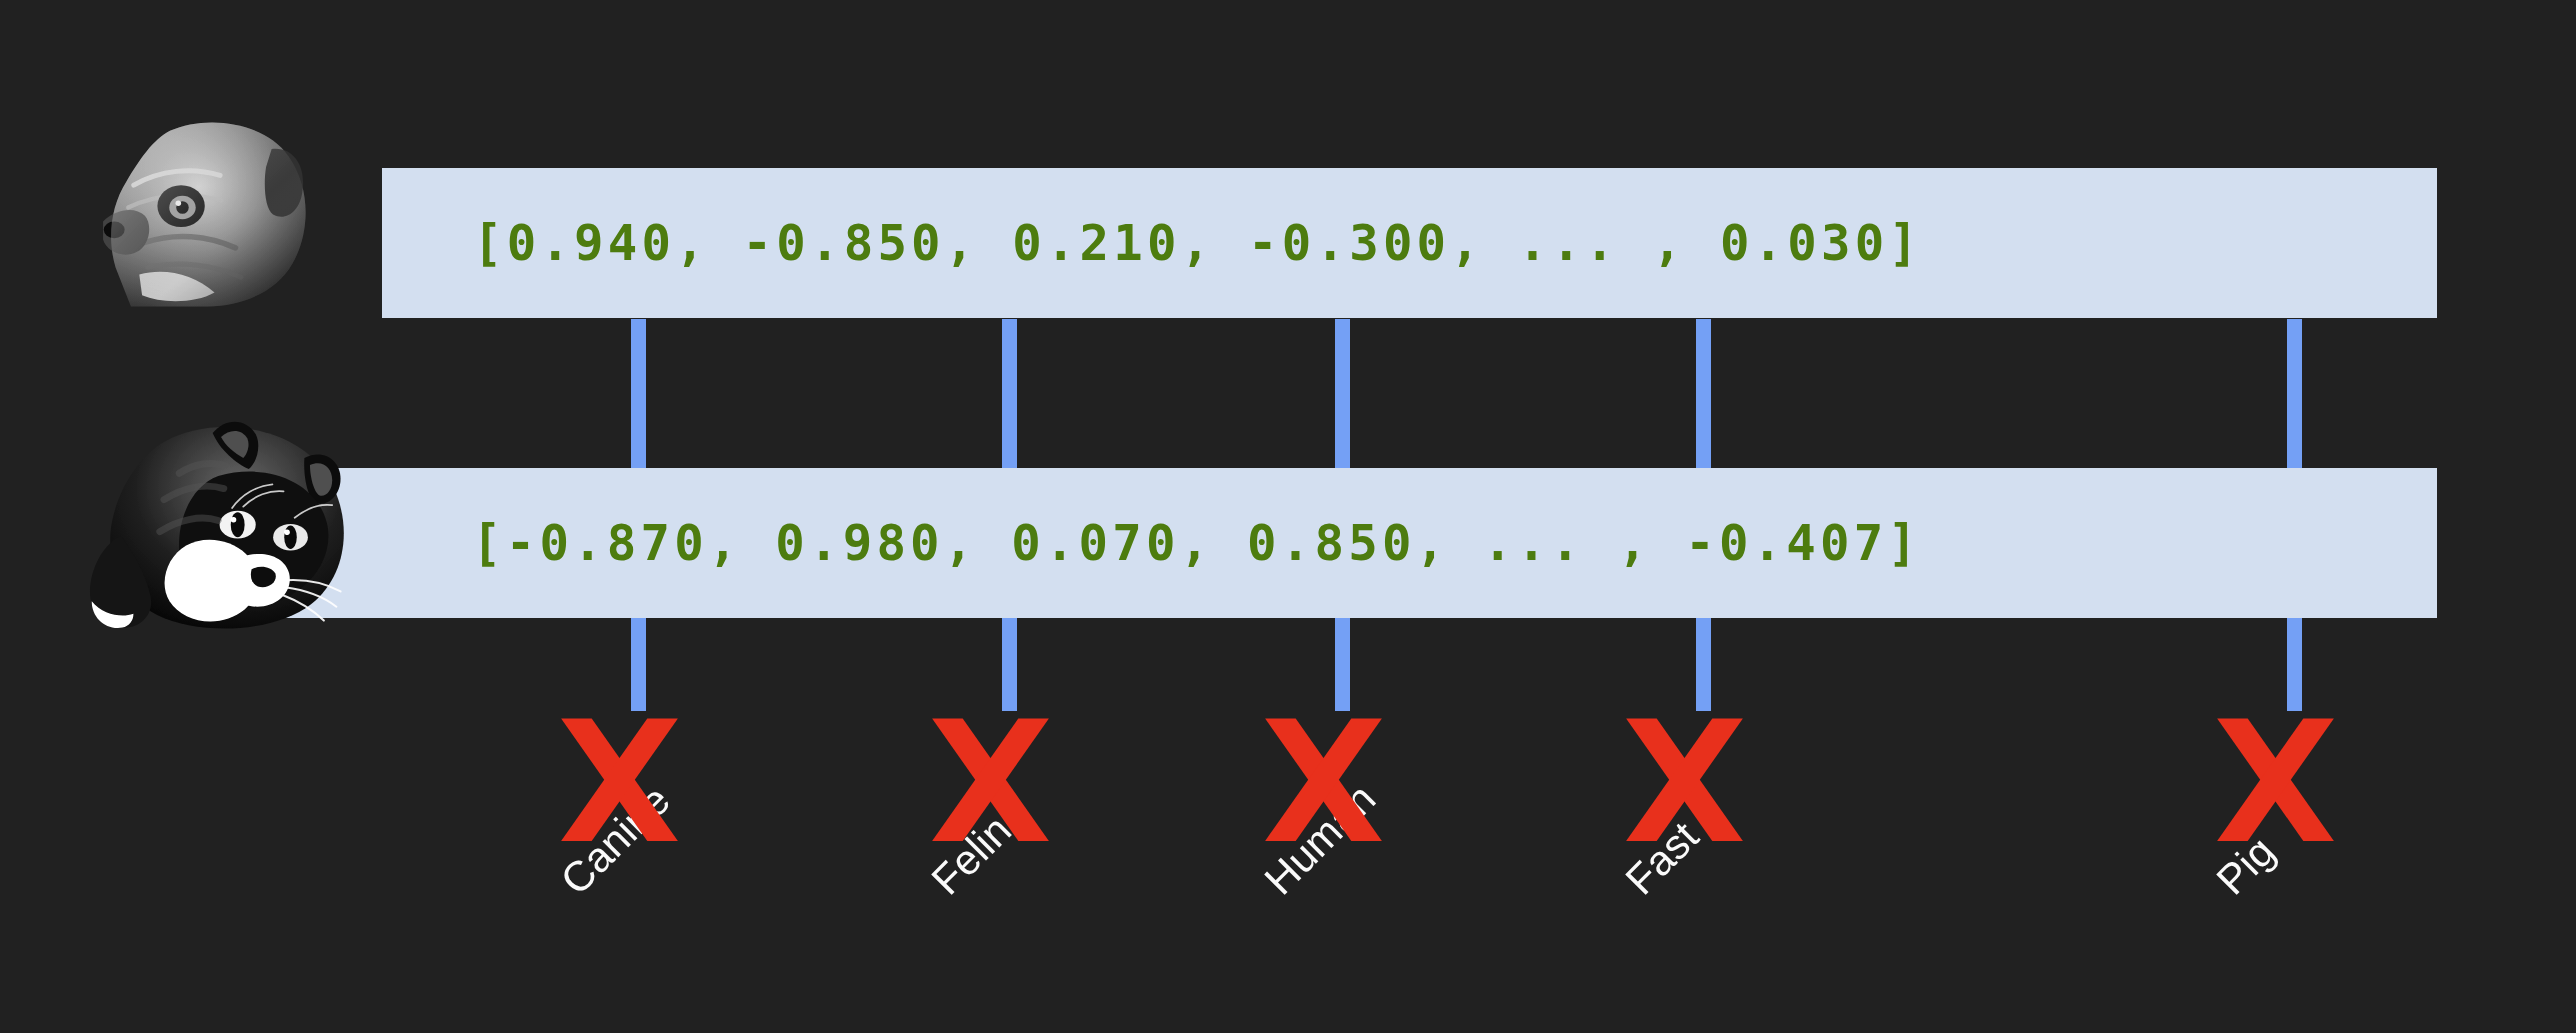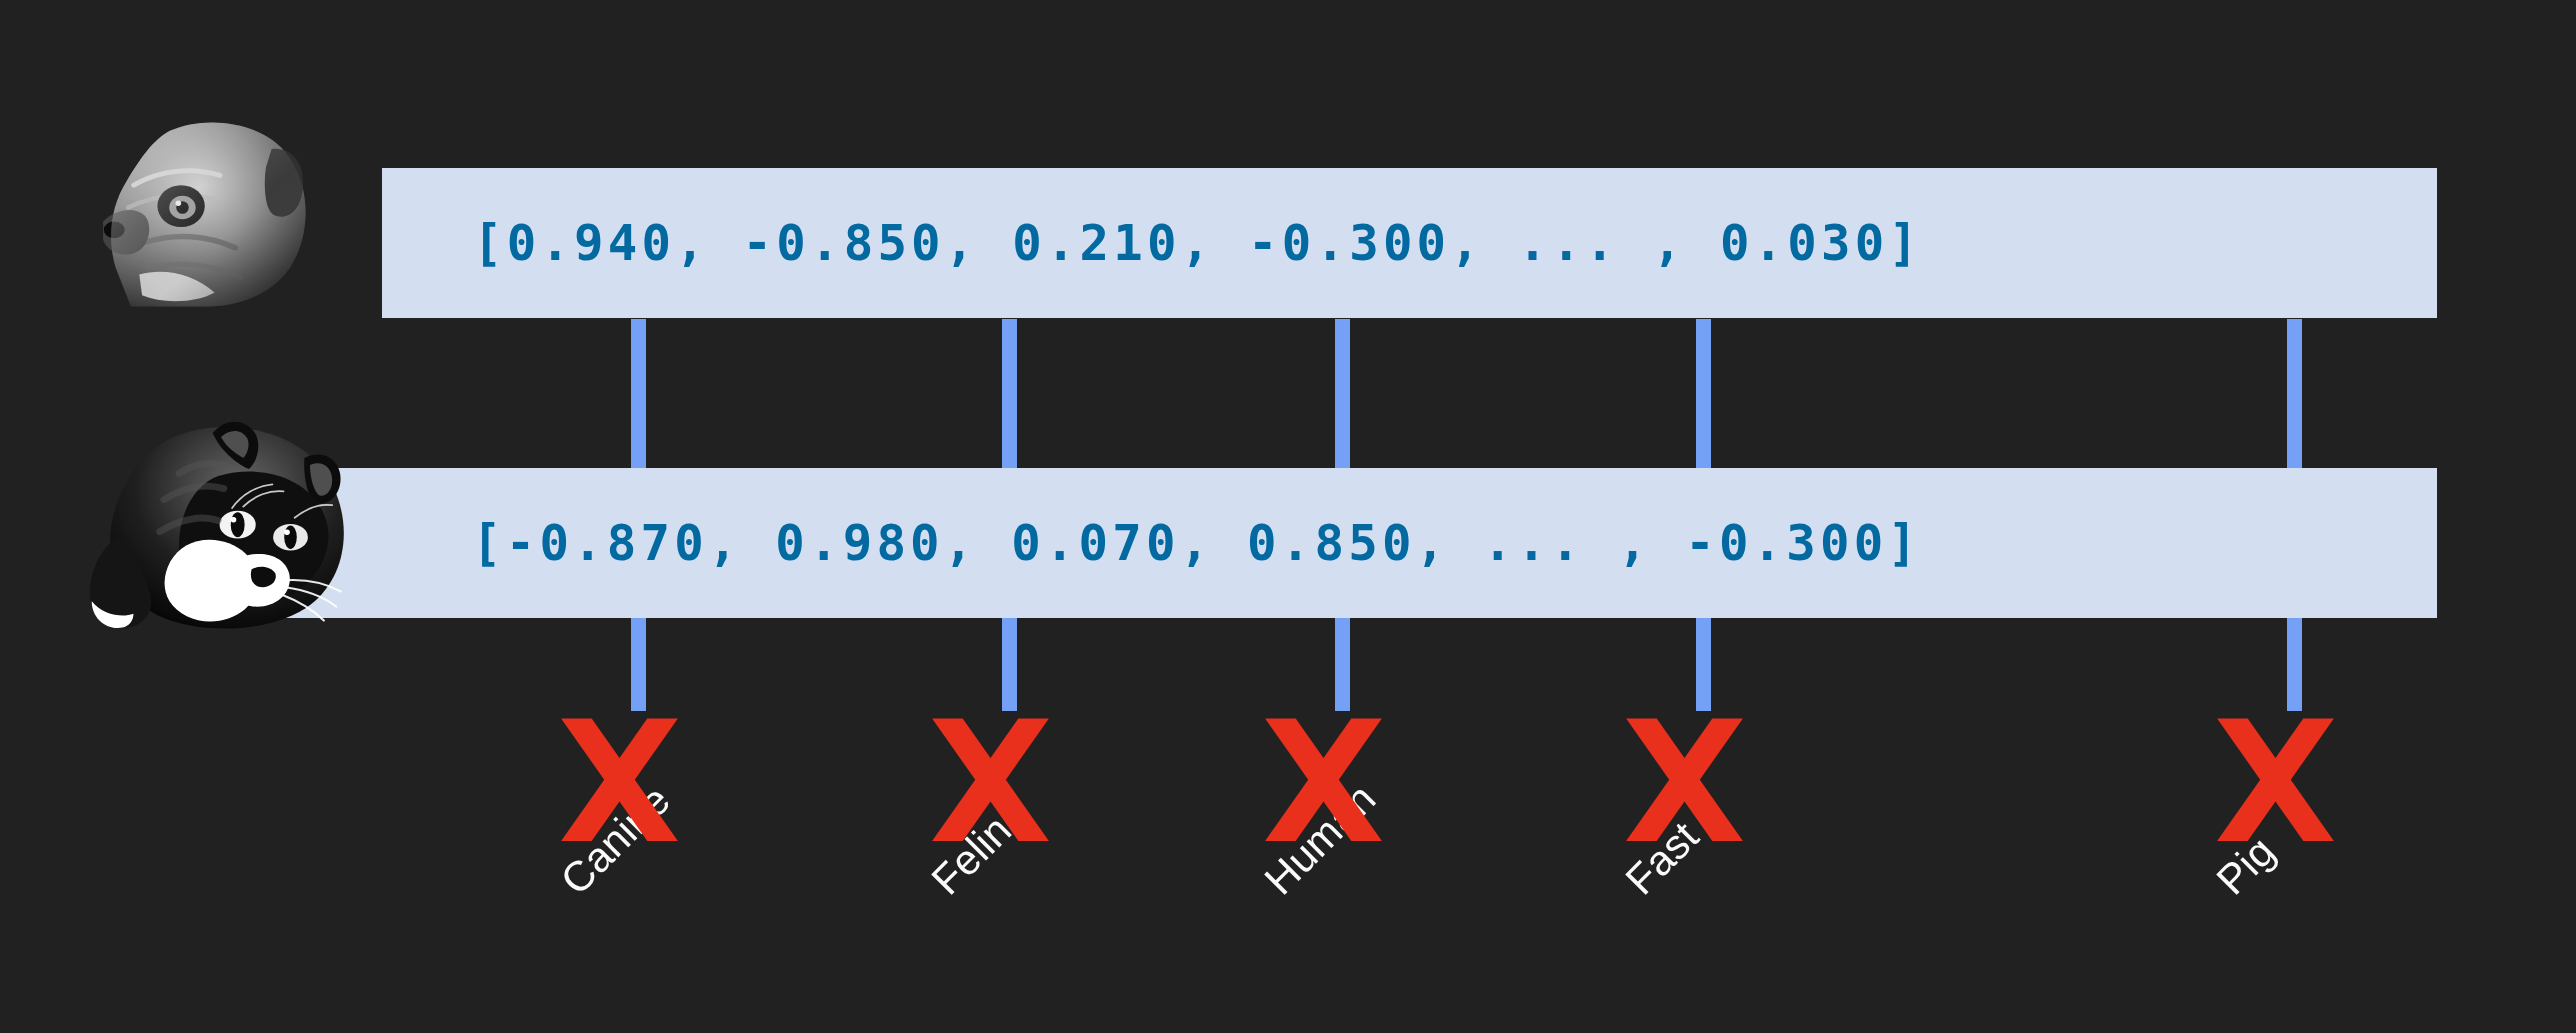--- a/index.html
+++ b/index.html
@@ -38,21 +38,21 @@
     left: 209px;
     top: 468px;
     width: 2228px;
     height: 150px;
   }
   .vector-text {
     font-family: "DejaVu Sans Mono", "Liberation Mono", monospace;
     font-size: 49px;
     font-weight: 700;
     letter-spacing: 4.2px;
-    color: #0369a1;
+    color: #4d7c0f;
     white-space: pre;
     user-select: text;
   }
   .row-dog .vector-text { margin-left: 91px; }
   .row-cat .vector-text { margin-left: 263px; }
 
   
   .animal {
     position: absolute;
     filter: grayscale(100%) contrast(115%);
@@ -164,21 +164,21 @@
 
       <path d="M52 246 C90 236 130 246 160 272 C132 288 84 288 56 276 Z" fill="#e6e6e6" opacity="0.82"></path>
 
       <path d="M96 40 C150 16 232 28 266 76 C300 124 296 188 272 230
                C250 270 200 292 150 292 L40 292 L18 236
                C6 196 10 150 34 112 C52 82 72 52 96 40 Z" fill="url(#dogShade)"></path>
     </svg>
   </div>
 
   <div class="vector-bar row-cat">
-    <span class="vector-text">[-0.870, 0.980, 0.070, 0.850, ... , -0.300]</span>
+    <span class="vector-text">[-0.870, 0.980, 0.070, 0.850, ... , -0.407]</span>
   </div>
 
   <div class="animal animal-cat">
     <svg viewBox="0 0 400 330" xmlns="http://www.w3.org/2000/svg">
       <defs>
         <radialGradient id="catBody" cx="55%" cy="30%" r="80%">
           <stop offset="0%" stop-color="#6a6a6a"></stop>
           <stop offset="55%" stop-color="#2c2c2c"></stop>
           <stop offset="100%" stop-color="#111111"></stop>
         </radialGradient>

